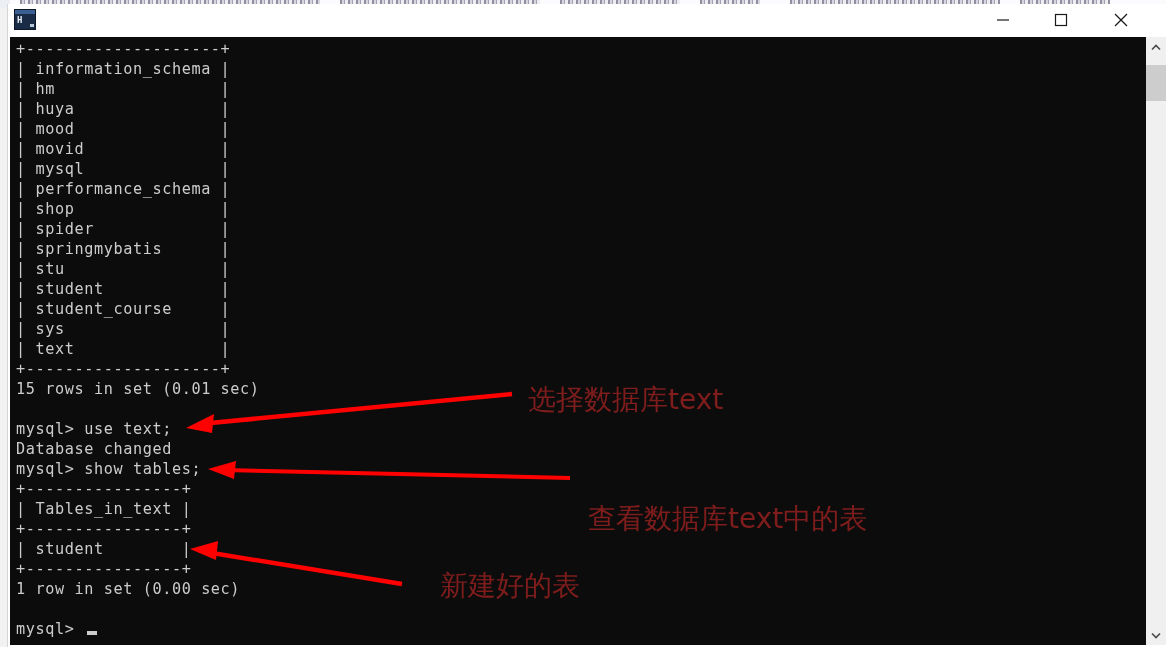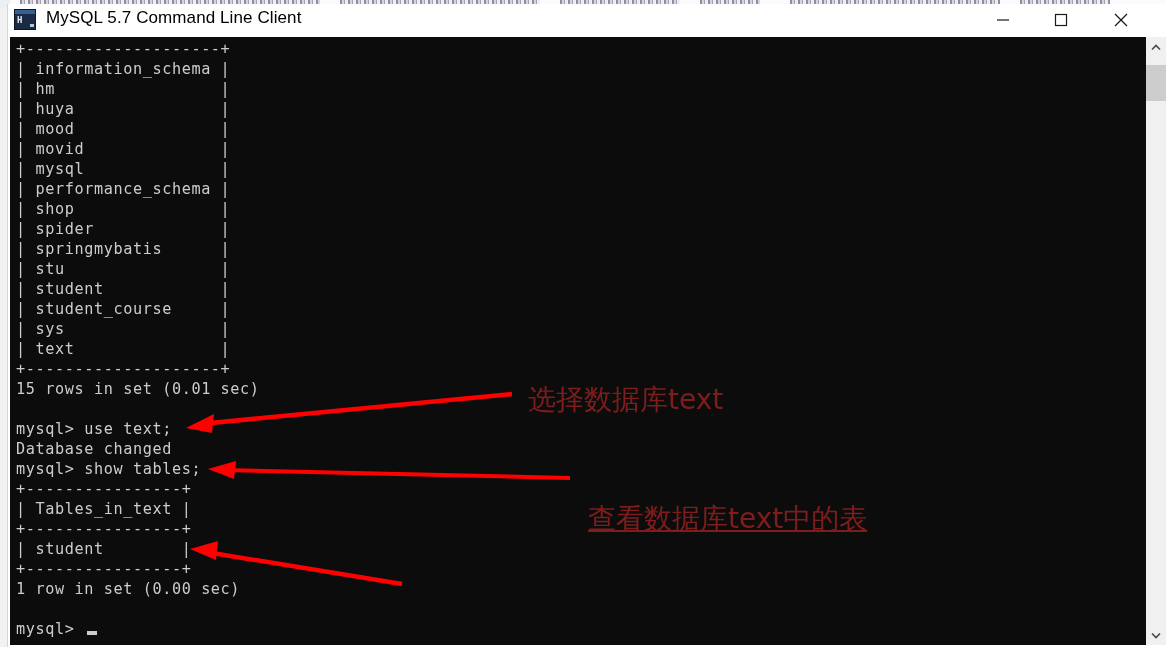--- a/index.html
+++ b/index.html
@@ -214,21 +214,21 @@
   .anno-label {
     position: absolute;
     color: #7f1d1d;
     font-family: "DejaVu Sans", sans-serif;
     font-size: 28px;
     line-height: 32px;
     white-space: nowrap;
     font-weight: normal;
   }
   #anno-1 { left: 528px; top: 384px; }
-  #anno-2 { left: 588px; top: 503px; text-decoration: underline; }
+  #anno-2 { left: 588px; top: 503px; }
   #anno-3 { left: 440px; top: 570px; }
 </style>
 </head>
 <body>
 
 <div id="screen">
 
   <div class="bg-strip">
     <div class="bg-noise" style="left:20px; width:300px;"></div>
     <div class="bg-noise" style="left:340px; width:200px;"></div>
@@ -240,21 +240,20 @@
   </div>
 
   <div id="window">
 
     <div id="titlebar">
       <div class="app-icon">
         <div class="topbar"></div>
         <div class="glyph">H</div>
         <div class="cursorbit"></div>
       </div>
-      <div id="window-title">MySQL 5.7 Command Line Client</div>
 
       <div class="win-btn" id="btn-min">
         <svg width="14" height="14" viewBox="0 0 14 14">
           <line x1="1" y1="7" x2="13" y2="7" stroke="#1a1a1a" stroke-width="1.2"></line>
         </svg>
       </div>
       <div class="win-btn" id="btn-max">
         <svg width="14" height="14" viewBox="0 0 14 14">
           <rect x="1.5" y="1.5" width="11" height="11" fill="none" stroke="#1a1a1a" stroke-width="1.2"></rect>
         </svg>
@@ -332,15 +331,16 @@
       </g>
 
       <g>
         <path d="M402,584 L206,552" fill="none" stroke="#ff0000" stroke-width="4.5"></path>
         <path d="M190,549 L218,541 L216,560 Z" fill="#ff0000"></path>
       </g>
     </svg>
 
     <div class="anno-label" id="anno-1">选择数据库text</div>
     <div class="anno-label" id="anno-2">查看数据库text中的表</div>
+    <div class="anno-label" id="anno-3">新建好的表</div>
   </div>
 
 </div>
 
 </body></html>

